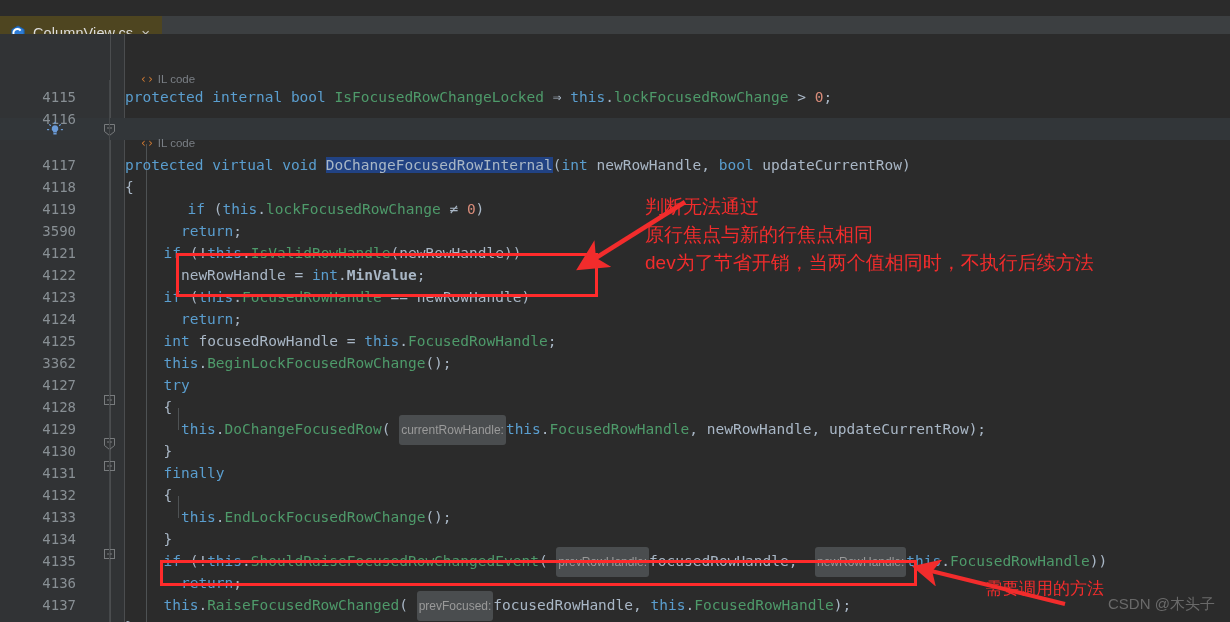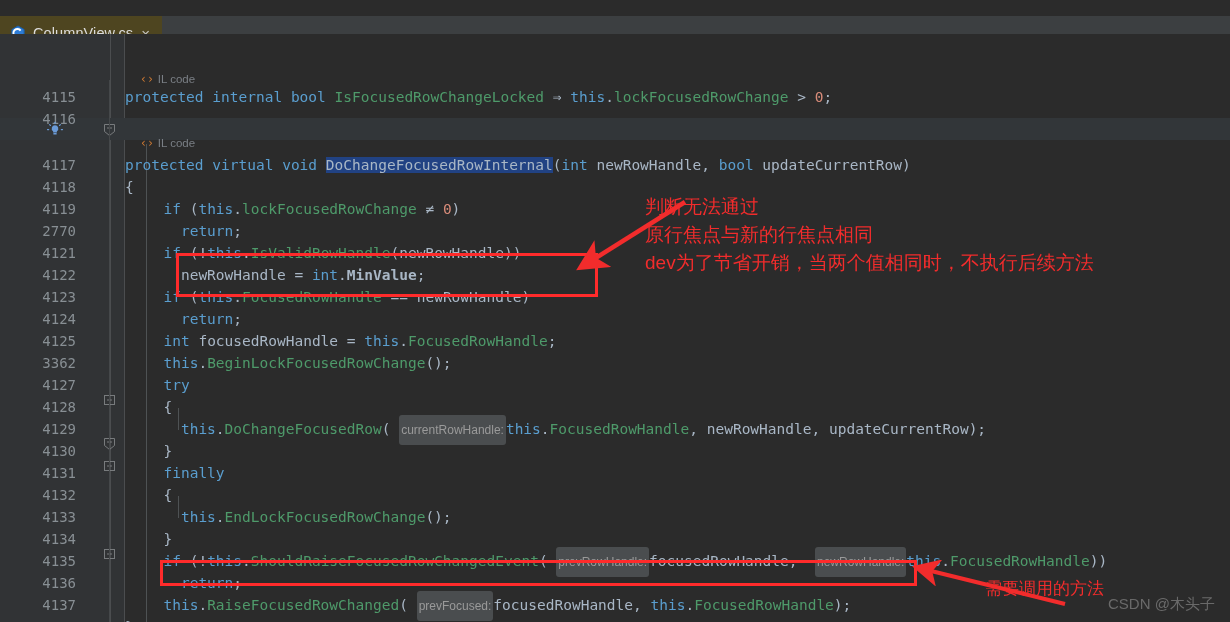--- a/index.html
+++ b/index.html
@@ -101,21 +101,21 @@
     <div class="codelens" style="top:100px;">
       <span class="cl-glyph">‹›</span><span>IL code</span>
     </div>
 
     <div>
       <div class="lnum" style="top:52px;line-height:22px;height:22px;">4115</div>
       <div class="lnum" style="top:74px;line-height:22px;height:22px;">4116</div>
       <div class="lnum" style="top:120px;line-height:22px;height:22px;">4117</div>
       <div class="lnum" style="top:142px;line-height:22px;height:22px;">4118</div>
       <div class="lnum" style="top:164px;line-height:22px;height:22px;">4119</div>
-      <div class="lnum" style="top:186px;line-height:22px;height:22px;">2770</div>
+      <div class="lnum" style="top:186px;line-height:22px;height:22px;">3590</div>
       <div class="lnum" style="top:208px;line-height:22px;height:22px;">4121</div>
       <div class="lnum" style="top:230px;line-height:22px;height:22px;">4122</div>
       <div class="lnum" style="top:252px;line-height:22px;height:22px;">4123</div>
       <div class="lnum" style="top:274px;line-height:22px;height:22px;">4124</div>
       <div class="lnum" style="top:296px;line-height:22px;height:22px;">4125</div>
       <div class="lnum" style="top:318px;line-height:22px;height:22px;">3362</div>
       <div class="lnum" style="top:340px;line-height:22px;height:22px;">4127</div>
       <div class="lnum" style="top:362px;line-height:22px;height:22px;">4128</div>
       <div class="lnum" style="top:384px;line-height:22px;height:22px;">4129</div>
       <div class="lnum" style="top:406px;line-height:22px;height:22px;">4130</div>
@@ -182,21 +182,21 @@
     <div class="indentline" style="left:178px;top:462px;height:22px;"></div>
 
     <div>
 
       <div class="code" style="top:52px;line-height:22px;"><span class="kw">protected</span> <span class="kw">internal</span> <span class="kw">bool</span> <span class="meth">IsFocusedRowChangeLocked</span> <span class="op">⇒</span> <span class="kw">this</span><span class="punct">.</span><span class="meth">lockFocusedRowChange</span> <span class="op">&gt;</span> <span class="num">0</span><span class="punct">;</span></div>
 
       <div class="code" style="top:120px;line-height:22px;"><span class="kw">protected</span> <span class="kw">virtual</span> <span class="kw">void</span> <span class="sel">DoChangeFocusedRowInternal</span><span class="punct">(</span><span class="kw">int</span> <span class="id">newRowHandle</span><span class="punct">,</span> <span class="kw">bool</span> <span class="id">updateCurrentRow</span><span class="punct">)</span></div>
 
       <div class="code" style="top:142px;line-height:22px;"><span class="punct">{</span></div>
 
-      <div class="code" style="top:164px;left:146px;line-height:22px;">  <span class="kw">if</span> <span class="punct">(</span><span class="kw">this</span><span class="punct">.</span><span class="meth">lockFocusedRowChange</span> <span class="op">≠</span> <span class="num">0</span><span class="punct">)</span></div>
+      <div class="code" style="top:164px;left:146px;line-height:22px;padding-left:24px;">  <span class="kw">if</span> <span class="punct">(</span><span class="kw">this</span><span class="punct">.</span><span class="meth">lockFocusedRowChange</span> <span class="op">≠</span> <span class="num">0</span><span class="punct">)</span></div>
 
       <div class="code" style="top:186px;left:146px;line-height:22px;">    <span class="kw">return</span><span class="punct">;</span></div>
 
       <div class="code" style="top:208px;left:146px;line-height:22px;">  <span class="kw">if</span> <span class="punct">(</span><span class="op">!</span><span class="kw">this</span><span class="punct">.</span><span class="meth">IsValidRowHandle</span><span class="punct">(</span><span class="id">newRowHandle</span><span class="punct">))</span></div>
 
       <div class="code" style="top:230px;left:146px;line-height:22px;">    <span class="id">newRowHandle</span> <span class="op">=</span> <span class="kw">int</span><span class="punct">.</span><span class="id bold">MinValue</span><span class="punct">;</span></div>
 
       <div class="code" style="top:252px;left:146px;line-height:22px;">  <span class="kw">if</span> <span class="punct">(</span><span class="kw">this</span><span class="punct">.</span><span class="meth">FocusedRowHandle</span> <span class="op">==</span> <span class="id">newRowHandle</span><span class="punct">)</span></div>
 
       <div class="code" style="top:274px;left:146px;line-height:22px;">    <span class="kw">return</span><span class="punct">;</span></div>

